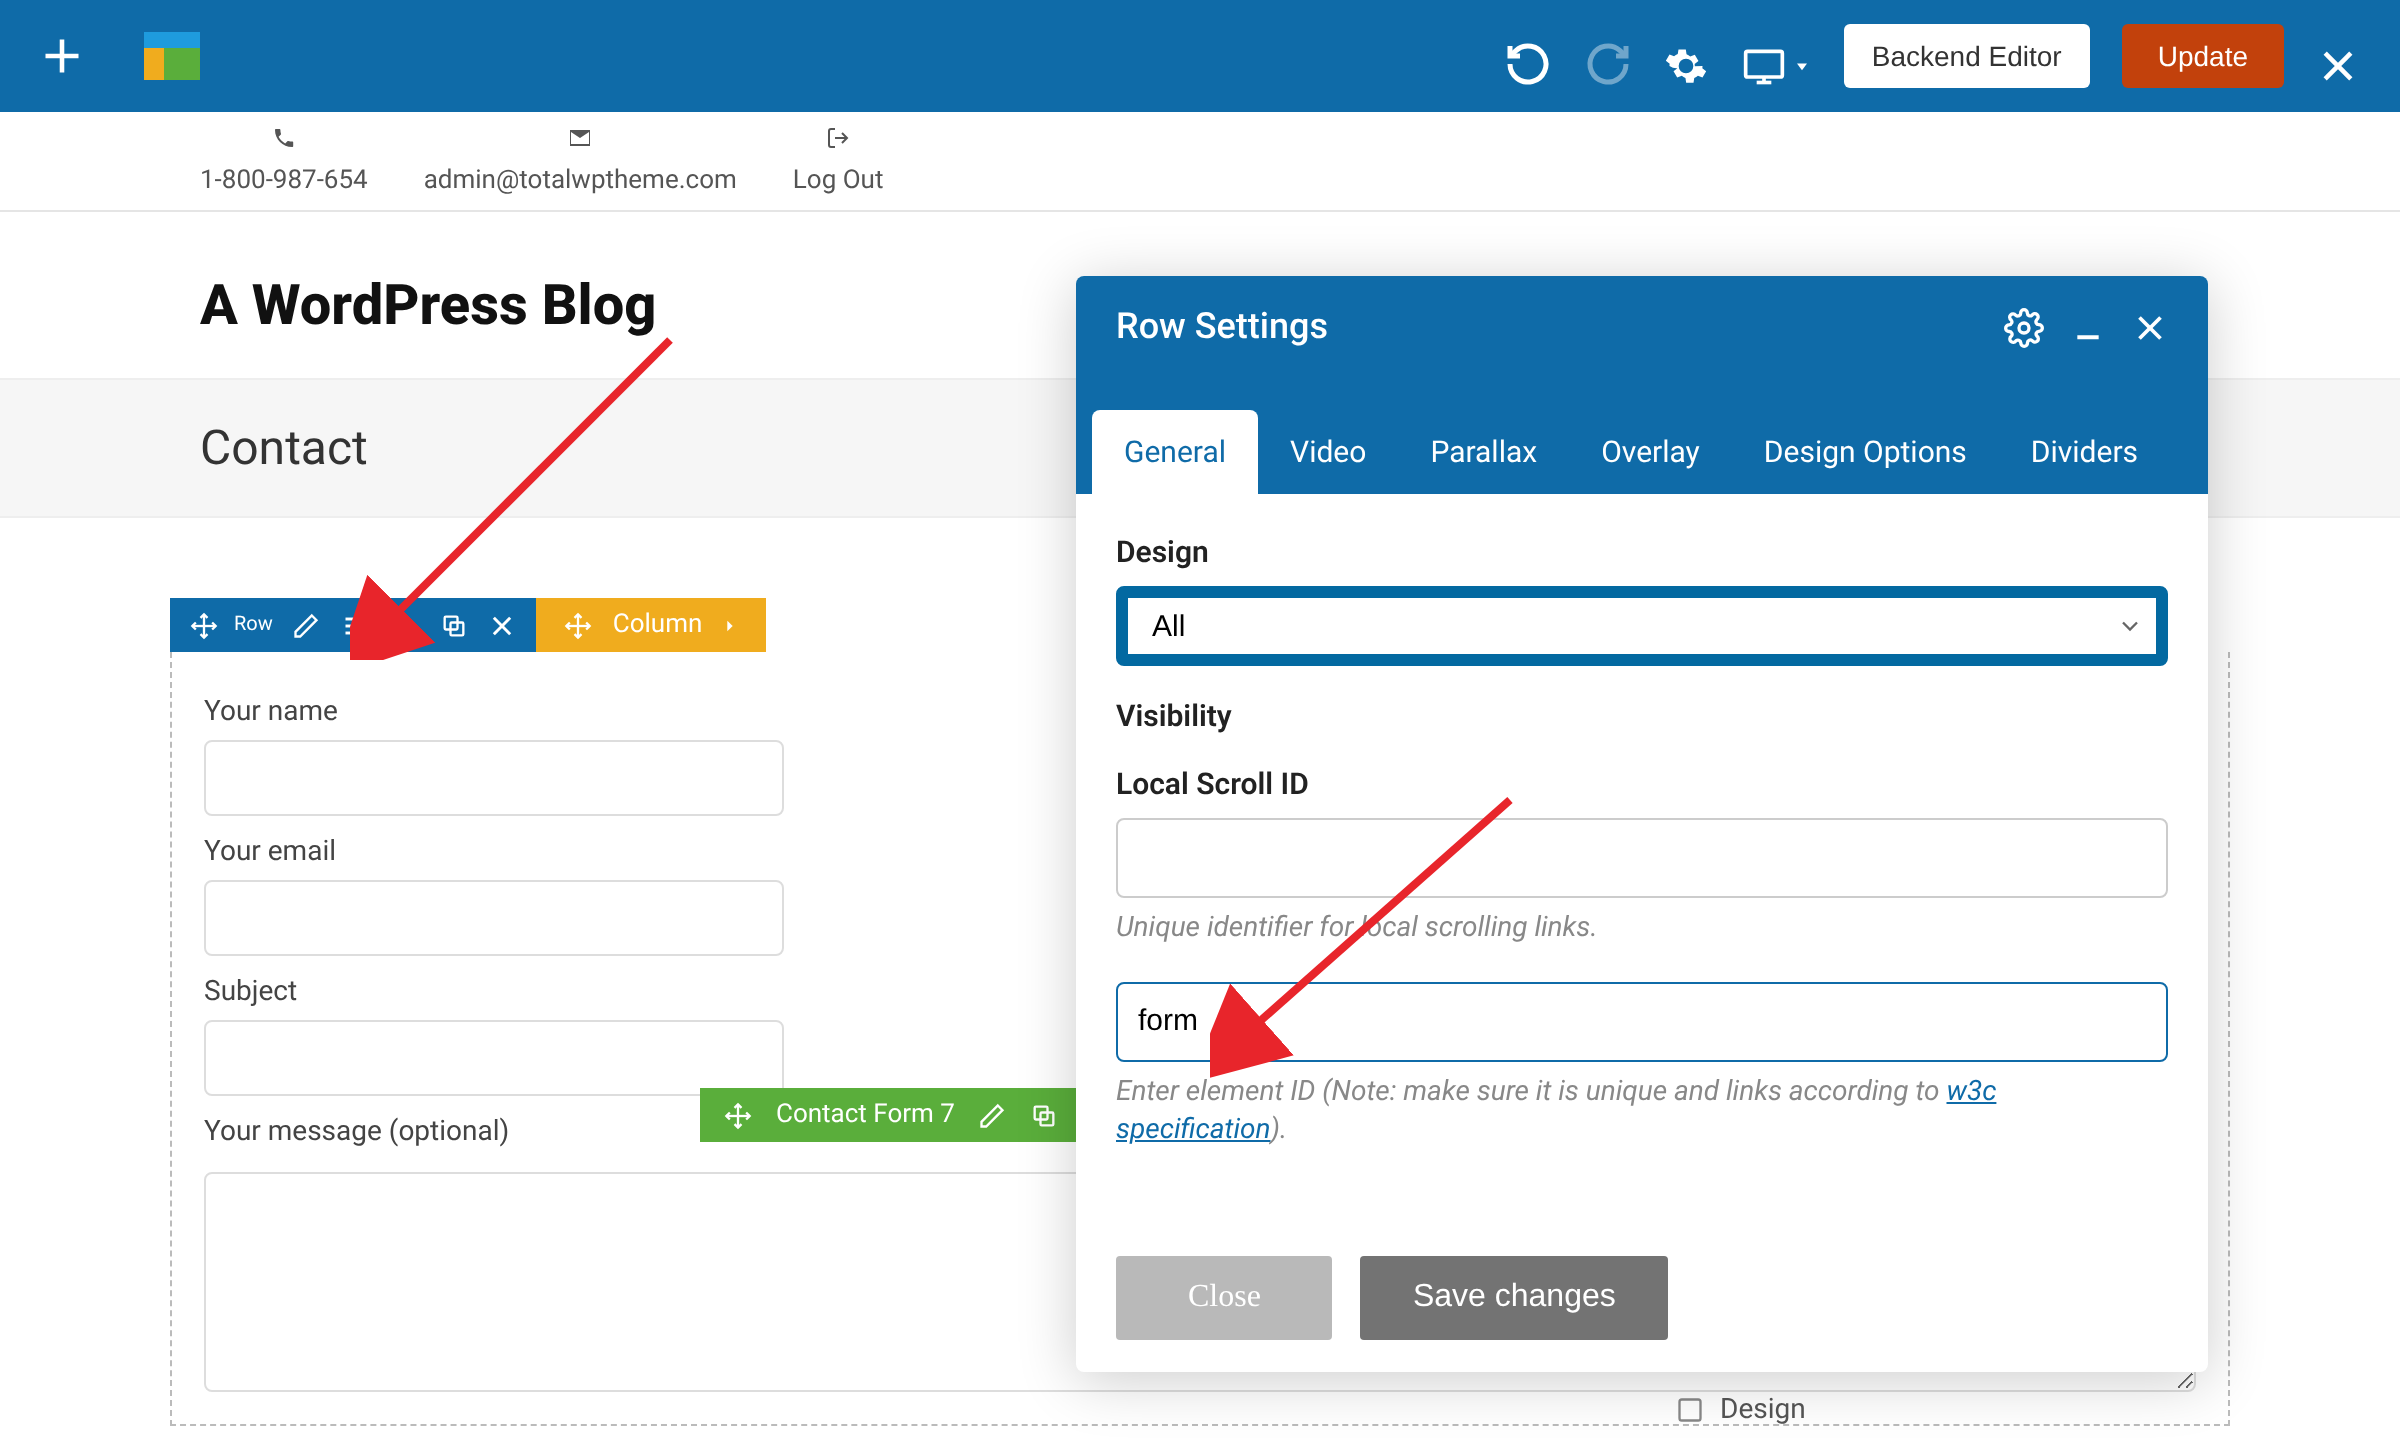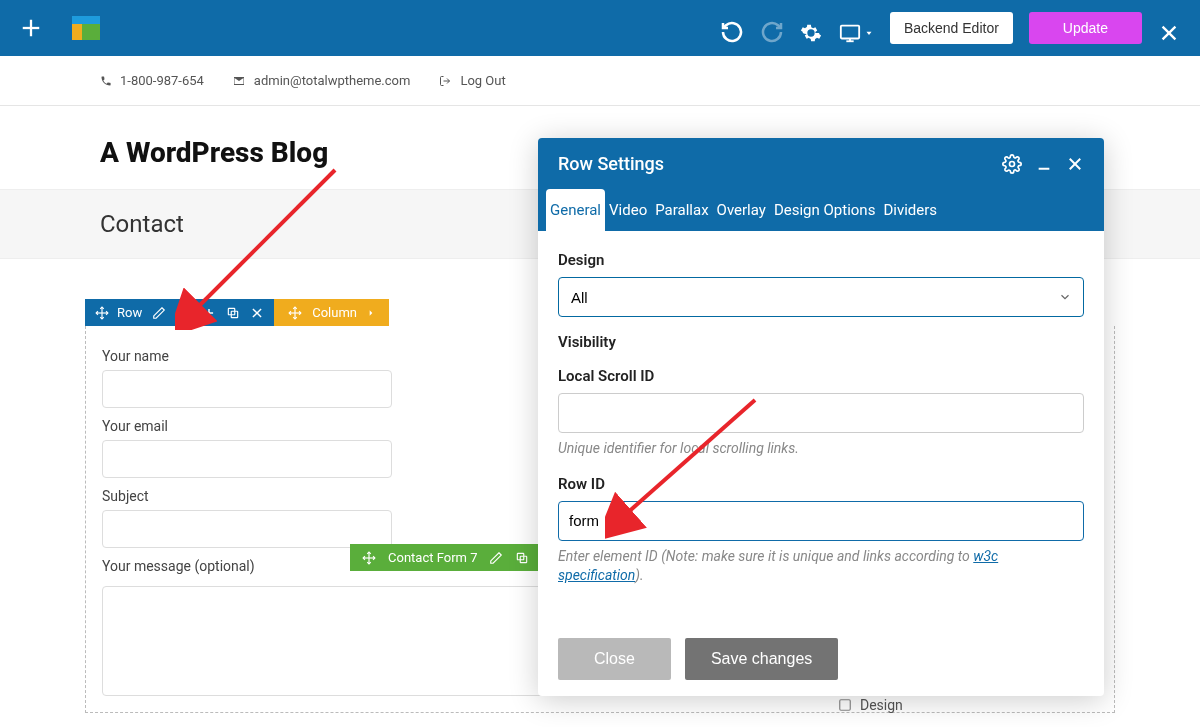--- a/index.html
+++ b/index.html
@@ -4,72 +4,72 @@
 <style>
 * { margin: 0; padding: 0; box-sizing: border-box; }
 body { font-family: -apple-system, BlinkMacSystemFont, "Segoe UI", Roboto, sans-serif; background: #fff; width: 1200px; height: 727px; overflow: hidden; position: relative; }
 
 
 .top-toolbar { height: 56px; background: #0F6BA8; display: flex; align-items: center; padding: 0 20px; justify-content: space-between; }
 .top-left { display: flex; align-items: center; gap: 30px; }
 .top-right { display: flex; align-items: flex-end; gap: 16px; }
 .toolbar-icon { color: #fff; display: flex; align-items: center; justify-content: center; cursor: pointer; }
 .btn-white { background: #fff; color: #333; border: none; padding: 8px 14px; border-radius: 3px; font-size: 14px; cursor: pointer; }
-.btn-blue { background: #d946ef; color: #fff; border: none; padding: 8px 34px; border-radius: 3px; font-size: 14px; cursor: pointer; }
+.btn-blue { background: #c2410c; color: #fff; border: none; padding: 8px 18px; border-radius: 3px; font-size: 14px; cursor: pointer; }
 .redo-disabled { opacity: 0.4; }
 .viewport-wrap { display: flex; align-items: center; gap: 2px; }
 
 
 .info-bar { height: 50px; border-bottom: 1px solid #e5e5e5; display: flex; align-items: center; padding: 0 100px; gap: 28px; font-size: 13px; color: #555; }
-.info-item { display: flex; align-items: center; gap: 8px; }
+.info-item { display: flex; align-items: center; gap: 8px; flex-direction: column; }
 
 
 .page-header { padding: 30px 100px 20px; }
 .blog-title { font-size: 28px; font-weight: 800; color: #111; }
 
 
 .contact-section { background: #f6f6f6; border-top: 1px solid #eee; border-bottom: 1px solid #eee; padding: 20px 100px; }
 .contact-title { font-size: 24px; font-weight: 400; color: #333; }
 
 
 .editor-area { padding: 40px 85px 0; position: relative; }
 .row-toolbar { display: flex; margin-bottom: 0; }
-.row-controls { background: #0F6BA8; color: #fff; display: flex; align-items: center; padding: 2px 10px; gap: 10px; font-size: 13px; }
+.row-controls { background: #0F6BA8; color: #fff; display: flex; align-items: center; padding: 2px 10px; gap: 10px; font-size: 10px; }
 .row-label { display: flex; align-items: center; gap: 8px; }
 .row-icons { display: flex; align-items: center; gap: 10px; }
 .column-controls { background: #F0AC1E; color: #fff; display: flex; align-items: center; padding: 6px 14px; gap: 10px; font-size: 13px; }
 
 .form-area { border: 1px dashed #bbb; border-top: none; padding: 0; background: #fff; }
 .form-inner { padding: 12px 16px; }
 .form-label { font-size: 14px; color: #444; margin-bottom: 6px; margin-top: 10px; display: block; }
 .form-input { width: 290px; height: 38px; border: 1px solid #ddd; border-radius: 4px; background: #fff; }
 .form-textarea { width: 100%; height: 110px; border: 1px solid #ddd; border-radius: 4px; background: #fff; margin-top: 6px; }
 
 .cf7-toolbar { position: absolute; left: 350px; top: 285px; background: #5AAE3B; color: #fff; display: flex; align-items: center; padding: 6px 12px; gap: 12px; font-size: 13px; justify-content: center; }
 
 
 .modal { position: absolute; left: 538px; top: 138px; width: 566px; background: #fff; box-shadow: 0 4px 30px rgba(0,0,0,0.2); border-radius: 4px; overflow: hidden; }
 .modal-header { background: #0F6BA8; color: #fff; padding: 15px 20px; display: flex; justify-content: space-between; align-items: center; gap: 11px; }
 .modal-title { font-size: 18px; font-weight: 500; }
 .modal-header-icons { display: flex; align-items: center; gap: 14px; }
 .modal-tabs { background: #0F6BA8; display: flex; padding: 0 8px; gap: 0; }
-.modal-tab { padding: 12px 4px; color: #fff; font-size: 15px; cursor: pointer; border-radius: 4px 4px 0 0; }
+.modal-tab { padding: 12px 16px; color: #fff; font-size: 15px; cursor: pointer; border-radius: 4px 4px 0 0; margin-top: 16px; }
 .modal-tab.active { background: #fff; color: #0F6BA8; }
 .modal-body { padding: 20px; }
 .field-group { margin-bottom: 16px; }
 .field-label { font-size: 15px; font-weight: 600; color: #222; margin-bottom: 8px; display: block; }
-.field-select { width: 100%; height: 40px; border: 1px solid #0369a1; border-radius: 4px; padding: 0 12px; font-size: 15px; background: #fff; appearance: none; position: relative; }
+.field-select { width: 100%; height: 40px; border: 6px solid #0369a1; border-radius: 4px; padding: 0 12px; font-size: 15px; background: #fff; appearance: none; position: relative; }
 .select-wrap { position: relative; }
 .select-caret { position: absolute; right: 12px; top: 50%; transform: translateY(-50%); pointer-events: none; }
 .field-input { width: 100%; height: 40px; border: 1px solid #ccc; border-radius: 4px; padding: 0 10px; font-size: 15px; }
 .field-input.active { border: 1px solid #0F6BA8; }
 .field-hint { font-size: 14px; color: #888; font-style: italic; margin-top: 6px; line-height: 1.4; }
 .field-hint a { color: #0F6BA8; text-decoration: underline; }
 .modal-footer { padding: 16px 20px; display: flex; gap: 14px; }
-.btn-close { background: #B9B9B9; color: #fff; border: none; padding: 12px 36px; font-size: 16px; cursor: pointer; border-radius: 2px; }
+.btn-close { background: #B9B9B9; color: #fff; border: none; padding: 12px 36px; font-size: 16px; cursor: pointer; border-radius: 2px; font-family: Liberation Serif, serif; }
 .btn-save { background: #737373; color: #fff; border: none; padding: 12px 26px; font-size: 16px; cursor: pointer; border-radius: 2px; }
 
 .design-check { position: absolute; left: 838px; top: 697px; display: flex; align-items: center; gap: 8px; font-size: 14px; color: #555; }
 
 
 .arrow1 { position: absolute; left: 175px; top: 160px; pointer-events: none; }
 .arrow2 { position: absolute; left: 605px; top: 390px; pointer-events: none; }
 
 
 .logo-blocks { display: flex; flex-wrap: wrap; width: 28px; height: 24px; }
@@ -302,21 +302,20 @@
     </div>
     <div class="field-group">
       <label class="field-label">Visibility</label>
     </div>
     <div class="field-group">
       <label class="field-label">Local Scroll ID</label>
       <input class="field-input" type="text" style="">
       <div class="field-hint">Unique identifier for local scrolling links.</div>
     </div>
     <div class="field-group">
-      <label class="field-label">Row ID</label>
       <input class="field-input active" type="text" value="form" style="">
       <div class="field-hint">
         <span>Enter element ID (Note: make sure it is unique and links according to </span><a href="#">w3c specification</a><span>).</span>
       </div>
     </div>
   </div>
   <div class="modal-footer">
     <button class="btn-close">Close</button>
     <button class="btn-save">Save changes</button>
   </div>

